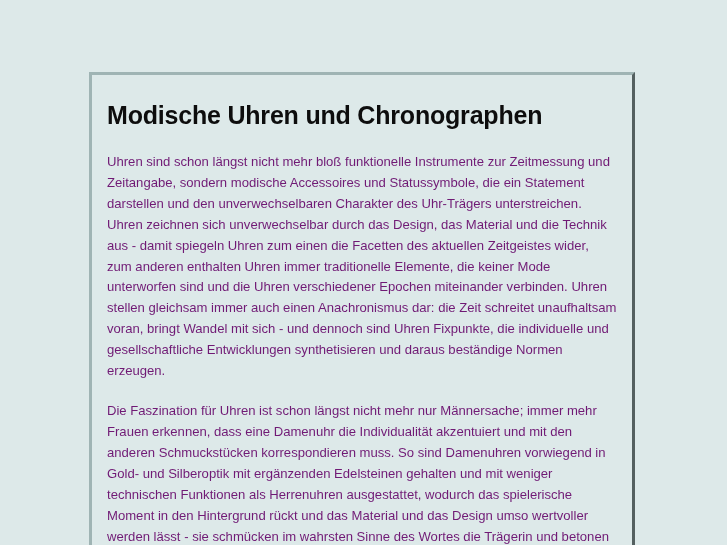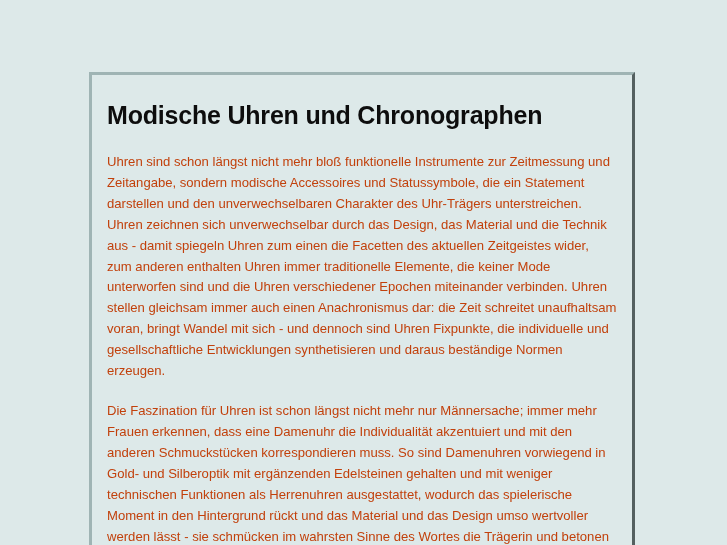--- a/index.html
+++ b/index.html
@@ -46,21 +46,21 @@
     line-height: 1.15;
     letter-spacing: -0.2px;
     color: #0d0d0d;
   }
 
   .doc-paragraph {
     margin: 0 0 19px 0;
     padding: 0;
     font-size: 13.1px;
     line-height: 20.95px;
-    color: #c2410c;
+    color: #701a75;
     text-align: left;
   }
 </style>
 </head>
 <body>
 
 <div class="page">
 
   <div class="content-box">
 

